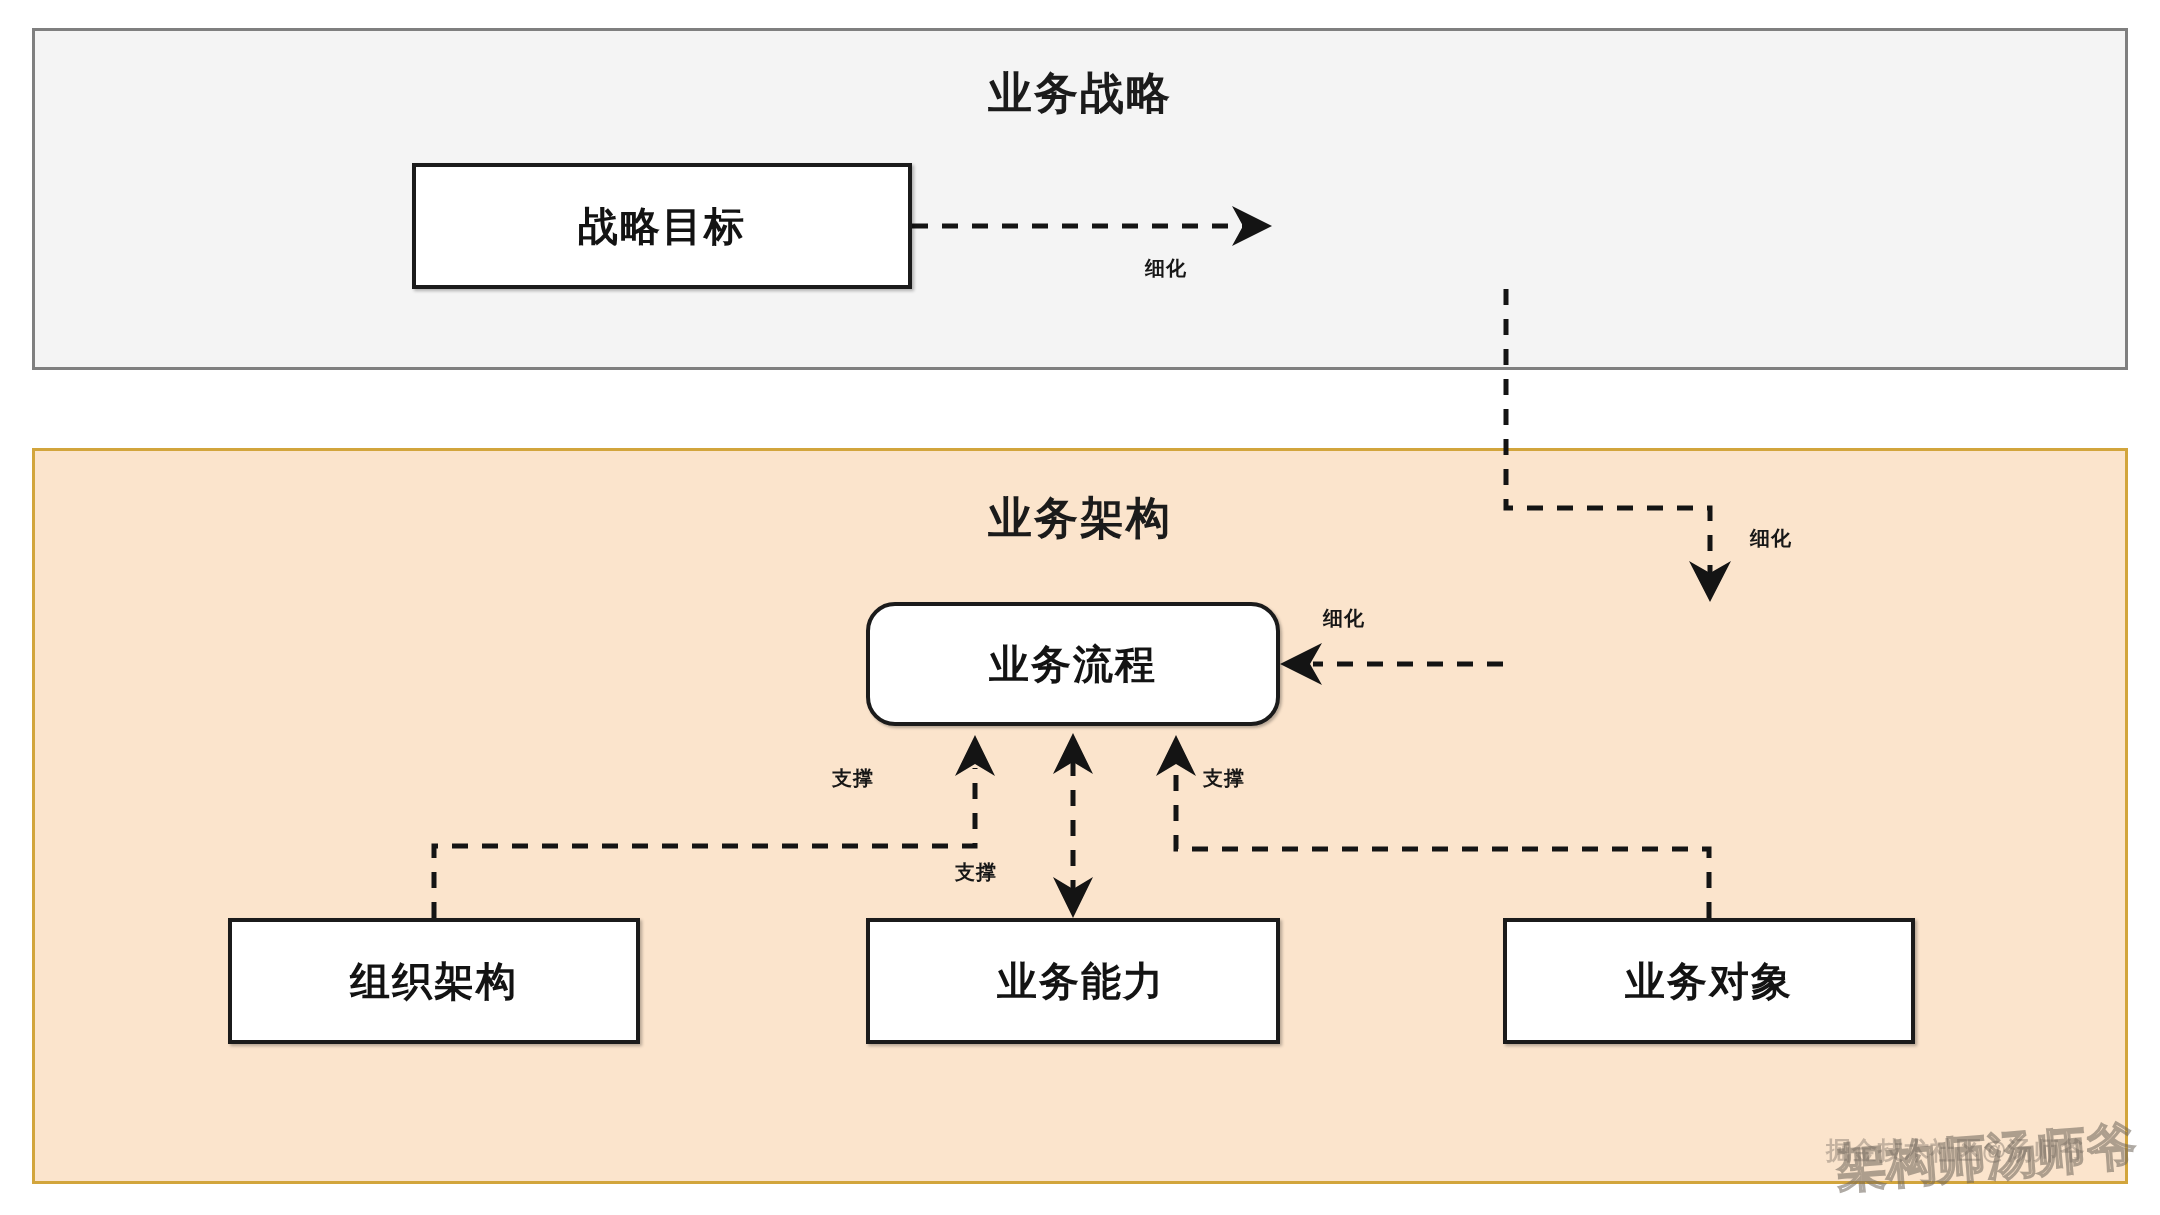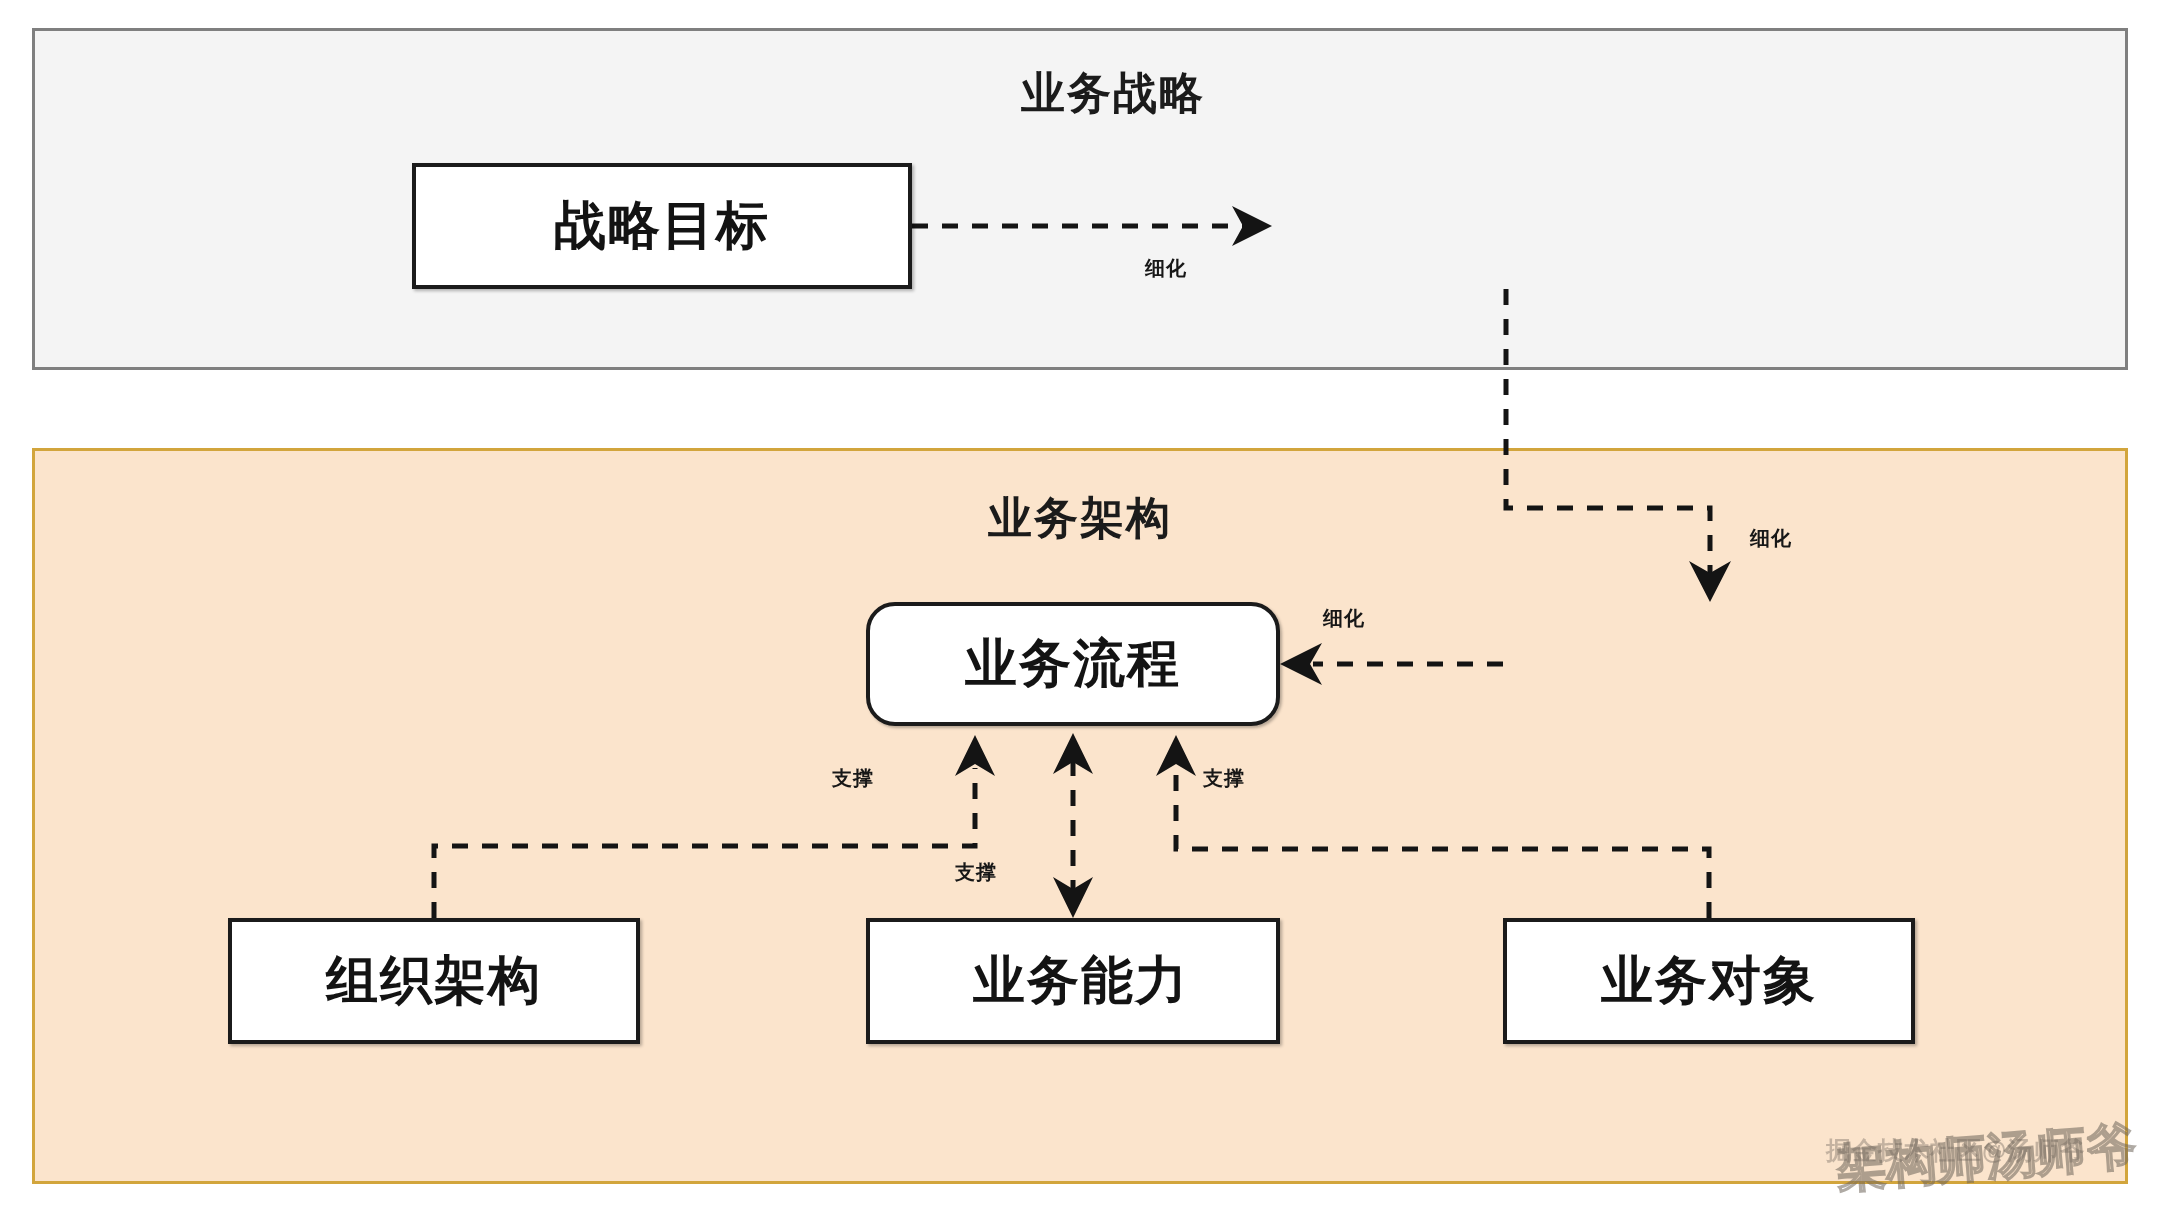--- a/index.html
+++ b/index.html
@@ -41,32 +41,32 @@
   .panel-title {
     position: absolute;
     width: 100%;
     text-align: center;
     font-size: 44px;
     font-weight: 700;
     color: #1b1b1b;
     letter-spacing: 2px;
     line-height: 1;
   }
-  #panel-strategy .panel-title { top: 40px; margin-left: 33px; }
+  #panel-strategy .panel-title { top: 40px; }
   #panel-architecture .panel-title { top: 45px; }
 
   .node {
     position: absolute;
     box-sizing: border-box;
     background: #ffffff;
     border: 4px solid #1b1b1b;
     display: flex;
     align-items: center;
     justify-content: center;
-    font-size: 52px;
+    font-size: 40px;
     font-weight: 700;
     color: #131313;
     letter-spacing: 2px;
     box-shadow: 2px 2px 3px rgba(0,0,0,0.28);
   }
 
   #node-goal        { left: 412px;  top: 163px; width: 500px; height: 126px; }
   #node-bizmodel    { left: 1270px; top: 163px; width: 496px; height: 126px; }
   #node-process     { left: 866px;  top: 602px; width: 414px; height: 124px; border-radius: 29px; }
   #node-valuestream { left: 1503px; top: 602px; width: 412px; height: 124px; }

